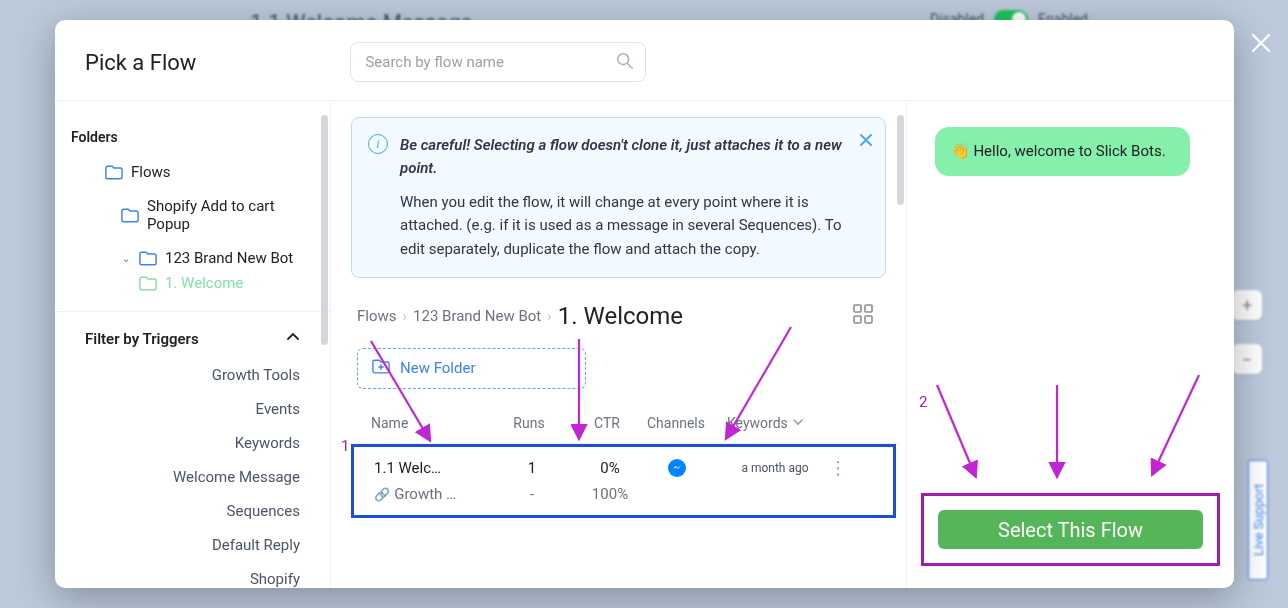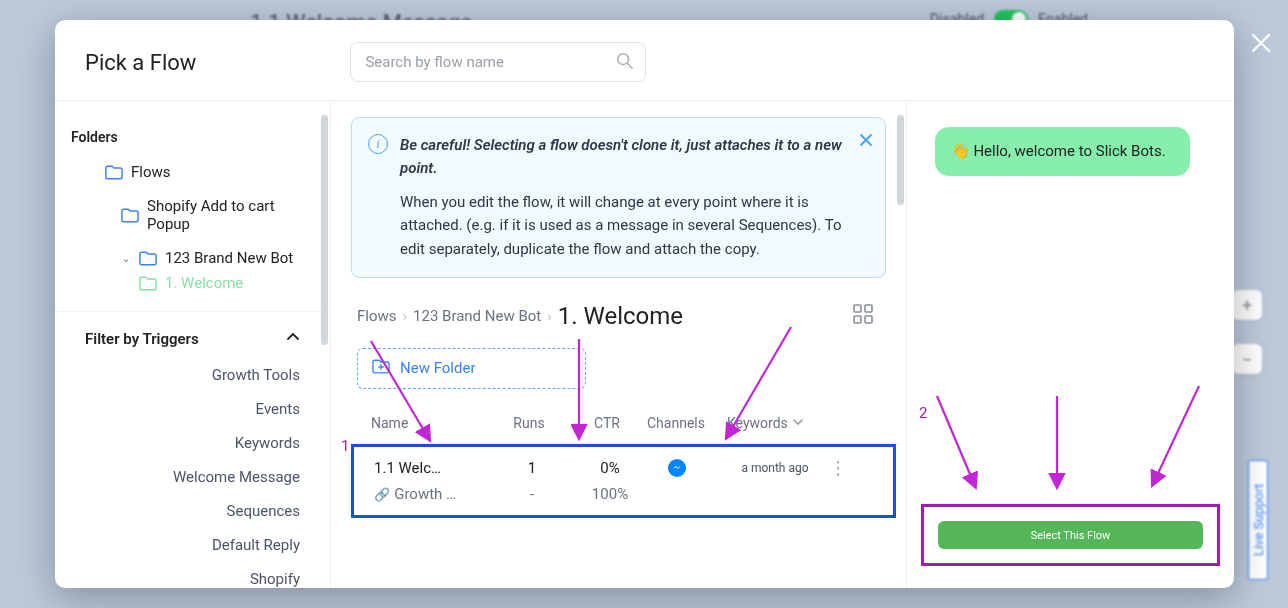--- a/index.html
+++ b/index.html
@@ -70,21 +70,21 @@
 .runs-c,.ctr-c{ text-align:center;}
 .mod-c{ text-align:center; font-size:12px; color:#4a5568;}
 .channel-icon { width:18px; height:18px; border-radius:50%; background:#0084ff; display:inline-flex; align-items:center; justify-content:center; margin-left:18px;}
 .kebab { color:#9aa0a8; text-align:center; font-size:18px; line-height:6px; letter-spacing:0; }
 .link-icon{ color:#7aa7d9; margin-right:4px; font-size:13px;}
 
 .preview-bubble { margin: 26px 44px 0 28px; background: #86efac; border-radius: 14px; padding: 14px 16px; font-size: 15px; color: #222; line-height:1.4; }
 .right-spacer { flex: 1; }
 
 .select-wrap { margin: 0 14px 22px 14px; border: 3px solid #a21caf; padding: 14px 14px; }
-.select-btn { width: 100%; height: 28px; background: #55b559; border: none; border-radius: 6px; color: #fff; font-size: 11px; cursor:pointer; }
+.select-btn { width: 100%; height: 39px; background: #55b559; border: none; border-radius: 6px; color: #fff; font-size: 20px; cursor:pointer; }
 
 .anno-num { position: absolute; font-size: 15px; color: #a21caf; font-weight: 400; z-index: 50; }
 .arrow { position: absolute; z-index: 49; pointer-events: none; }
 
 .scrollbar-fake { position:absolute; top:14px; right:2px; width:7px; height:230px; background:#d3d6da; border-radius:4px; }
 .scrollbar-fake2 { position:absolute; top:14px; right:2px; width:7px; height:90px; background:#d3d6da; border-radius:4px; }
 
 
 .left-panel::-webkit-scrollbar, .center-scroll::-webkit-scrollbar { width: 8px; }
 .left-panel::-webkit-scrollbar-thumb, .center-scroll::-webkit-scrollbar-thumb { background: #d3d6da; border-radius: 4px; }

